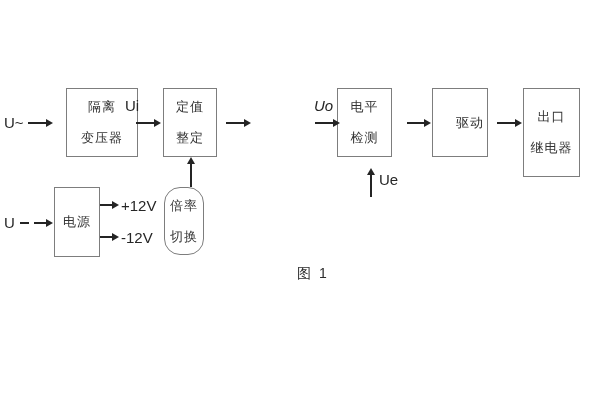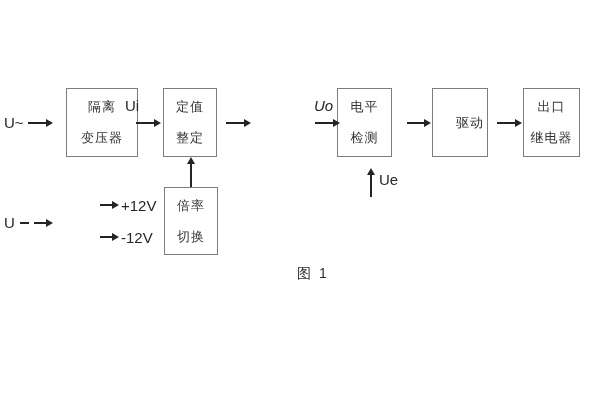--- a/index.html
+++ b/index.html
@@ -93,27 +93,30 @@
 
   <div class="box" style="left:337px; top:88px; width:55px; height:69px;">
     <span>电平</span>
     <span>检测</span>
   </div>
 
   <div class="box" style="left:432px; top:88px; width:56px; height:69px;padding-left:20px;">
     <span>驱动</span>
   </div>
 
-  <div class="box" style="left:523px; top:88px; width:57px; height:69px;">
+  <div class="box" style="left:523px; top:88px; width:57px; height:89px;">
     <span>出口</span>
     <span>继电器</span>
   </div>
 
+  <div class="box" style="left:54px; top:187px; width:46px; height:70px;">
+    <span>电源</span>
+  </div>
 
-  <div class="box" style="left:164px; top:187px; width:54px; height:68px;">
+  <div class="box" style="left:164px; top:187px; width:40px; height:68px;border-radius:16px;">
     <span>倍率</span>
     <span>切换</span>
   </div>
 
 
   <span class="sig" style="left:4px;  top:114px;">U~</span>
   <span class="sig" style="left:4px;  top:214px;">U</span>
   <span class="sig" style="left:125px; top:97px;">Ui</span>
   <span class="sig" style="left:314px; top:97px;font-style:italic;">Uo</span>
   <span class="sig" style="left:379px; top:171px;">Ue</span>

